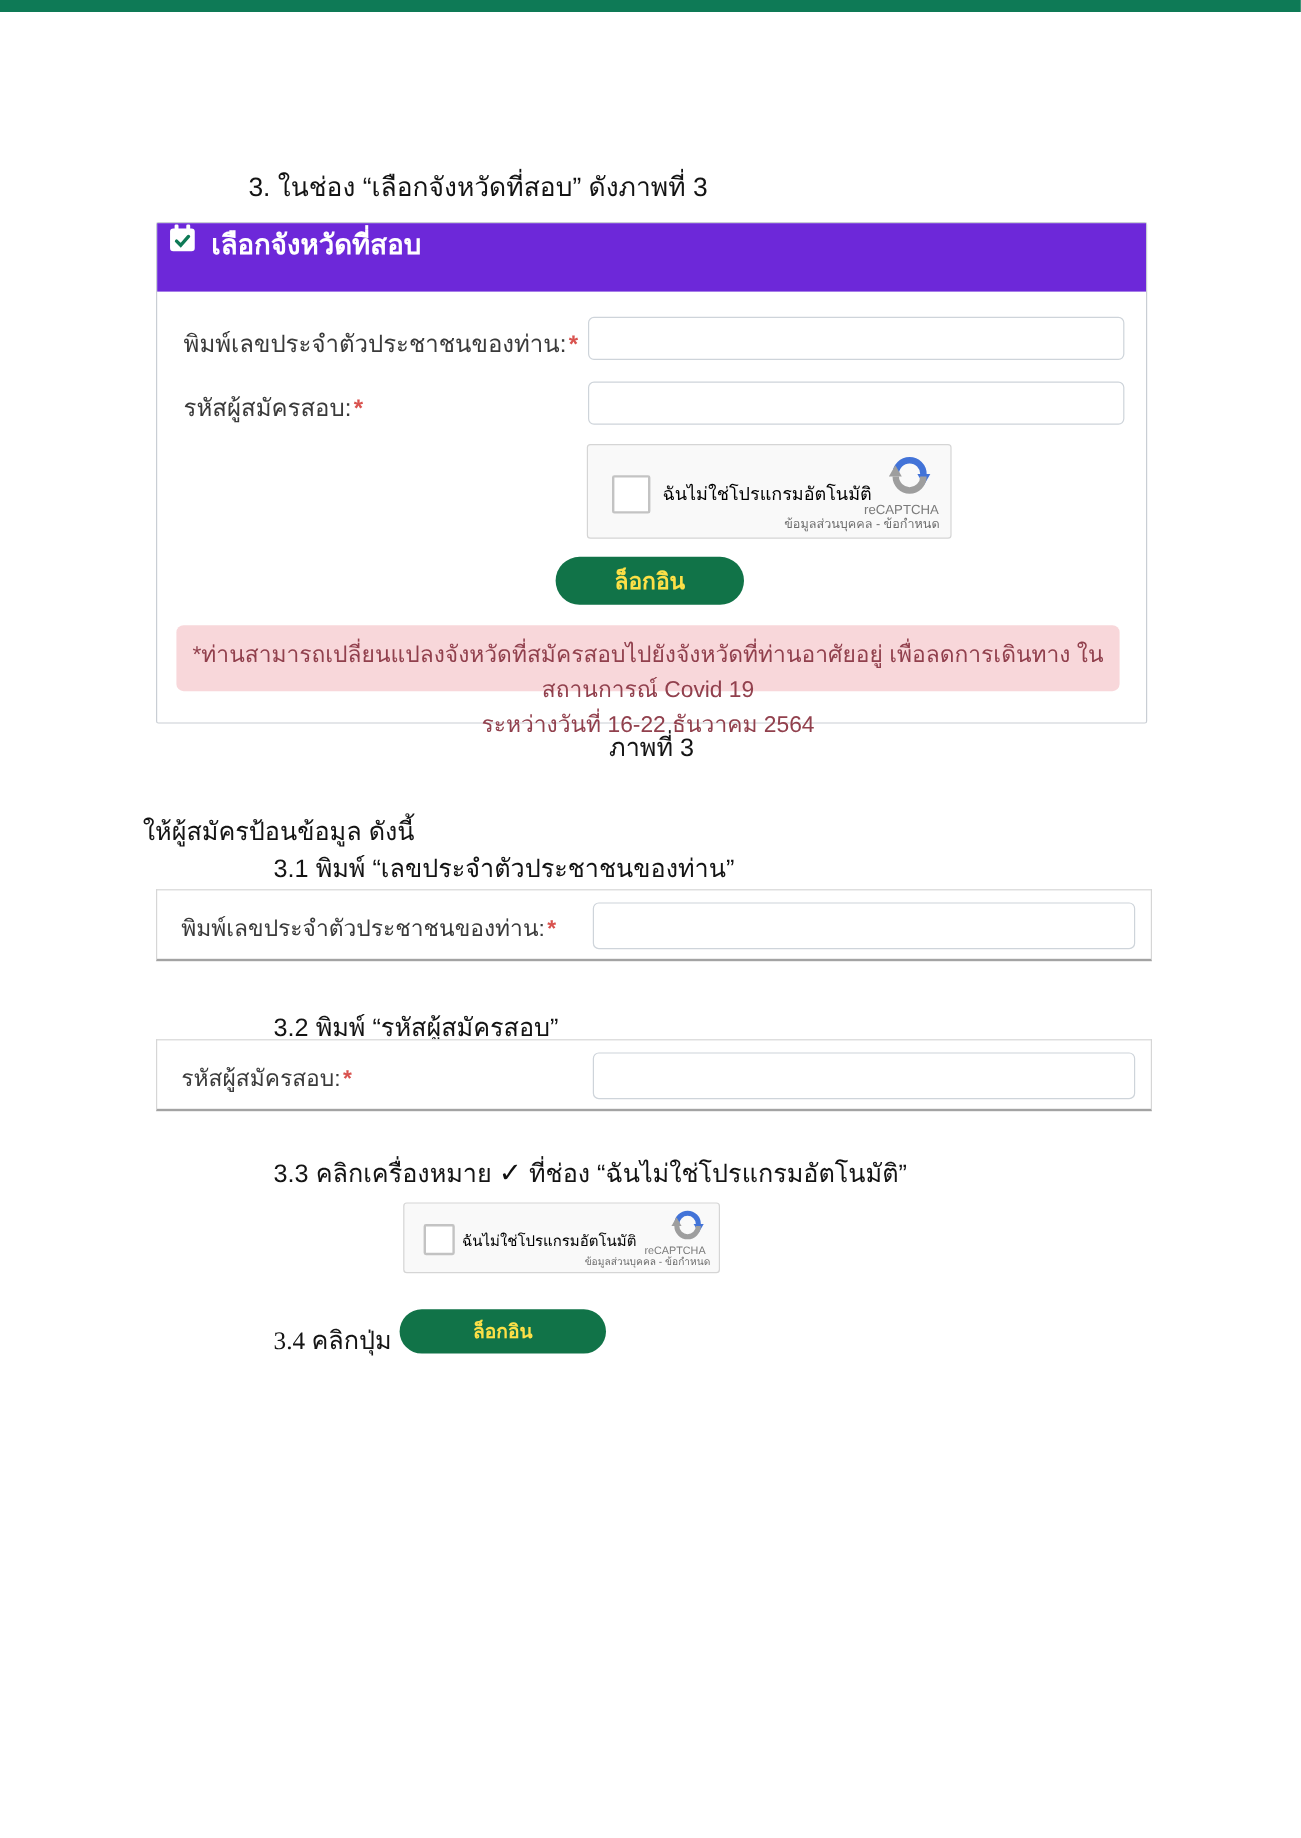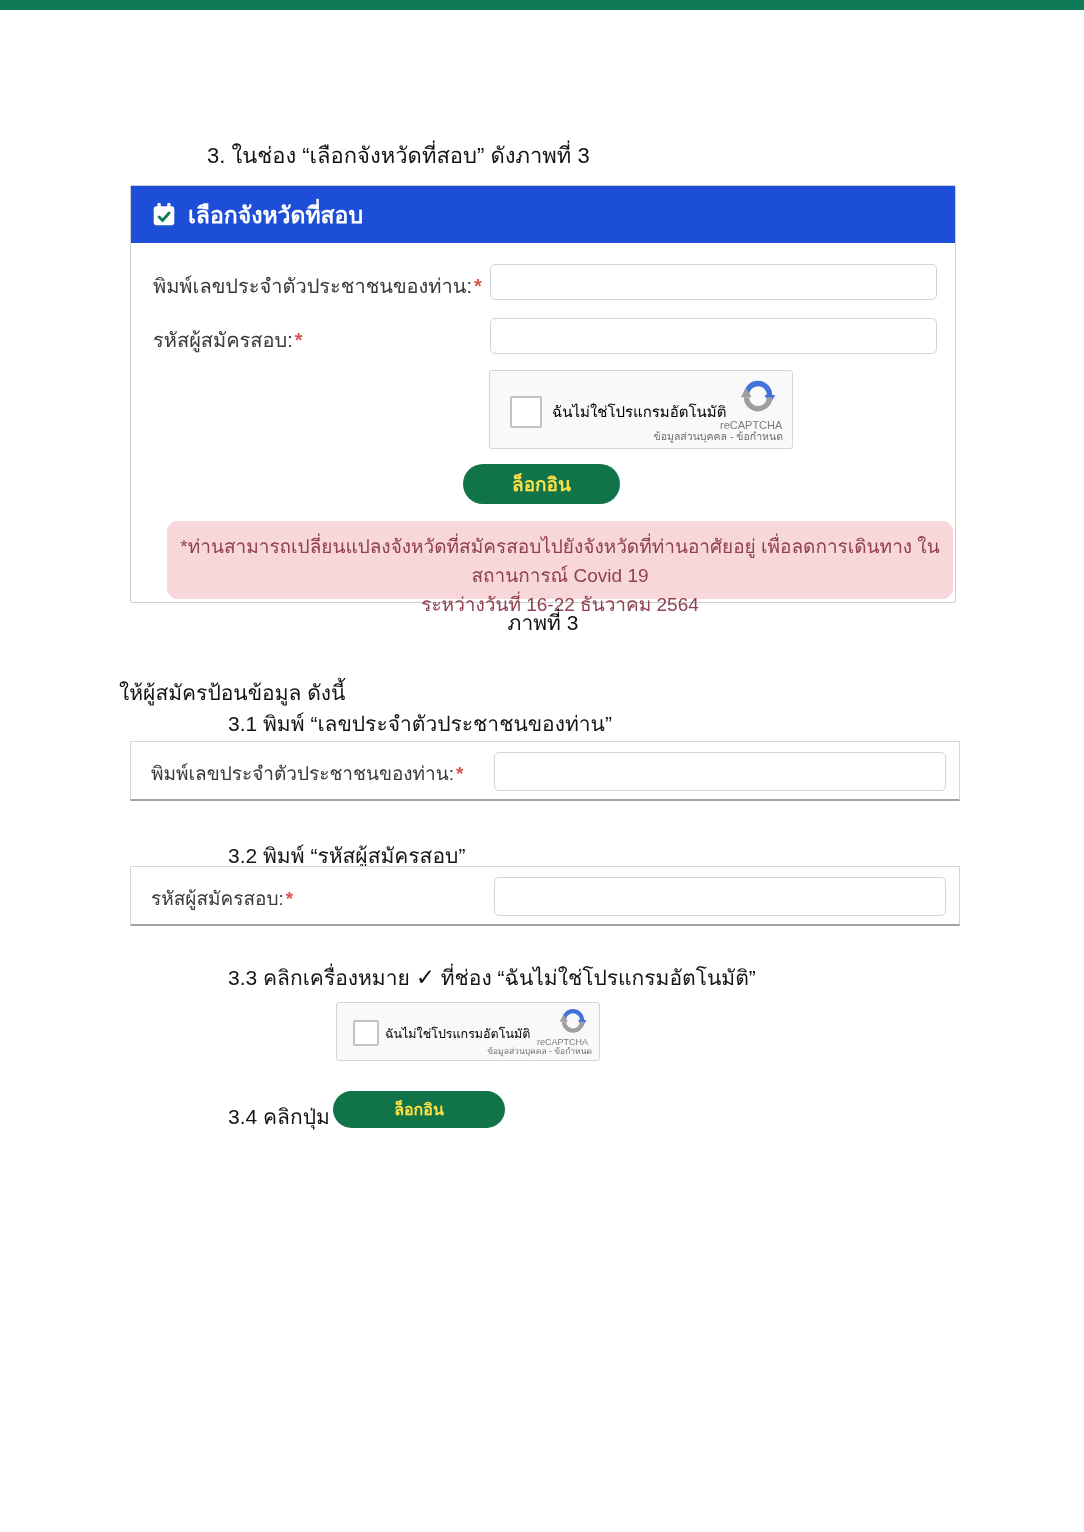--- a/index.html
+++ b/index.html
@@ -11,22 +11,22 @@
   
   .topbar{left:0;top:0;width:1084px;height:10px;background:#0e7a56;}
 
   
   .t-line{font-size:22px;color:#141414;white-space:nowrap;}
   .check{font-size:23px;font-weight:bold;color:#111;}
 
   
   .card{left:130px;top:185px;width:826px;height:418px;background:#ffffff;
         border:1px solid #c9ced4;border-radius:2px;box-sizing:border-box;}
-  .card-header{position:absolute;left:0;top:0;width:100%;height:57px;background:#1d4ed8;
-        display:flex;align-items:center;gap:11px;padding-left:20px;box-sizing:border-box;}
+  .card-header{position:absolute;left:0;top:0;width:100%;height:57px;background:#6d28d9;
+        display:flex;align-items:flex-start;gap:11px;padding-left:8px;box-sizing:border-box;}
   .card-title{color:#ffffff;font-size:23px;font-weight:bold;}
   .field-label{position:absolute;left:22px;font-size:20px;color:#3a3a3a;white-space:nowrap;}
   .req{color:#d9534f;font-weight:bold;margin-left:2px;}
   .tb-input{position:absolute;box-sizing:border-box;border:1px solid #ced4da;border-radius:5px;
         background:#ffffff;font-size:18px;padding:0 10px;outline:none;
         font-family:"Liberation Sans","DejaVu Sans",sans-serif;}
 
   
   .rc{position:absolute;background:#f9f9f9;border:1px solid #d5d5d5;border-radius:3px;box-sizing:border-box;}
   .rc-box{position:absolute;background:#ffffff;border:2px solid #c3c3c3;border-radius:2px;cursor:pointer;}
@@ -94,21 +94,21 @@
           <path d="M 82 56 A 32 32 0 0 1 18 56" stroke="#9e9e9e" stroke-width="15" fill="none"></path>
           <polygon points="2,56 32,56 17,30" fill="#9e9e9e"></polygon>
         </svg>
       </span>
       <div class="rc-brand" style="right:8px;bottom:17px;width:64px;font-size:11px;">reCAPTCHA</div>
       <div class="rc-links" style="right:9px;bottom:3px;font-size:10.5px;">ข้อมูลส่วนบุคคล - ข้อกำหนด</div>
     </div>
 
     <button class="login-btn" style="left:332px;top:278px;width:157px;height:40px;border-radius:20px;font-size:19px;">ล็อกอิน</button>
 
-    <div class="alert" style="left:36px;top:335px;width:786px;height:78px;border-radius:11px;">
+    <div class="alert" style="left:16px;top:335px;width:786px;height:55px;">
       <div>*ท่านสามารถเปลี่ยนแปลงจังหวัดที่สมัครสอบไปยังจังหวัดที่ท่านอาศัยอยู่ เพื่อลดการเดินทาง ในสถานการณ์ Covid 19</div>
       <div>ระหว่างวันที่ 16-22 ธันวาคม 2564</div>
     </div>
   </section>
 
   <div class="abs caption">ภาพที่ 3</div>
 
   <div class="abs t-line" style="left:119px;top:676px;font-size:21px;">ให้ผู้สมัครป้อนข้อมูล ดังนี้</div>
 
   <div class="abs t-line" style="left:228px;top:707px;font-size:21px;text-align:center;">
@@ -143,16 +143,16 @@
         <path d="M 18 50 A 32 32 0 0 1 82 50" stroke="#4273d8" stroke-width="15" fill="none"></path>
         <polygon points="68,50 98,50 83,76" fill="#4273d8"></polygon>
         <path d="M 82 56 A 32 32 0 0 1 18 56" stroke="#9e9e9e" stroke-width="15" fill="none"></path>
         <polygon points="2,56 32,56 17,30" fill="#9e9e9e"></polygon>
       </svg>
     </span>
     <div class="rc-brand" style="right:6px;bottom:13px;width:56px;font-size:9px;">reCAPTCHA</div>
     <div class="rc-links" style="right:7px;bottom:2px;font-size:8.5px;">ข้อมูลส่วนบุคคล - ข้อกำหนด</div>
   </div>
 
-  <div class="abs t-line" style="left:228px;top:1100px;font-size:21px;">3.4 คลิกปุ่ม</div>
+  <div class="abs t-line" style="left:228px;top:1100px;font-size:21px;font-family:Liberation Serif, serif;">3.4 คลิกปุ่ม</div>
   <button class="login-btn" style="left:333px;top:1091px;width:172px;height:37px;border-radius:19px;font-size:16px;">ล็อกอิน</button>
 
 </div>
 
 </body></html>

